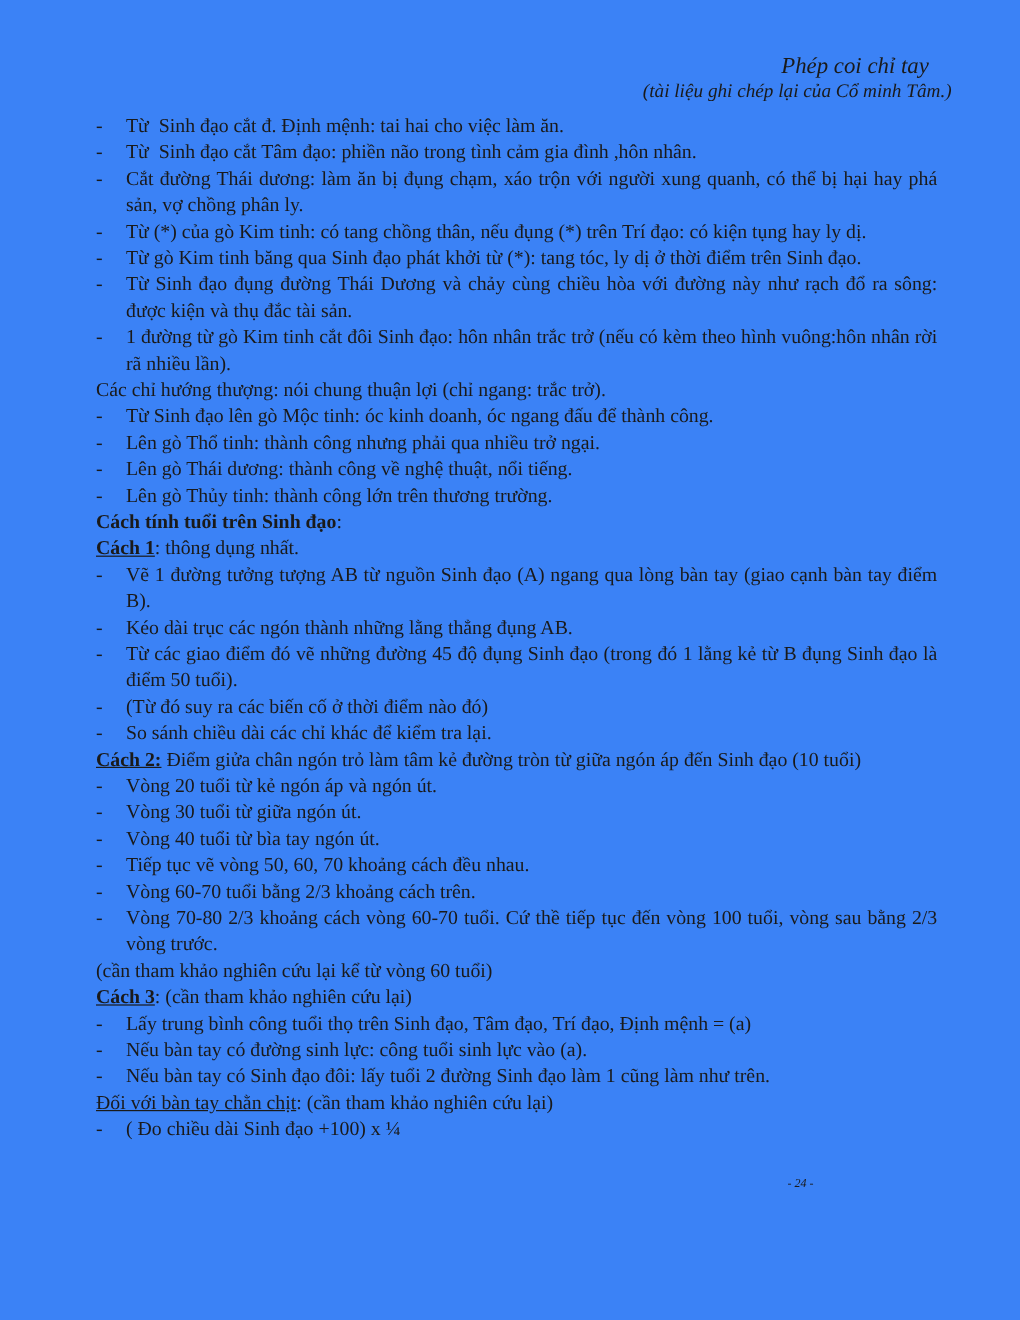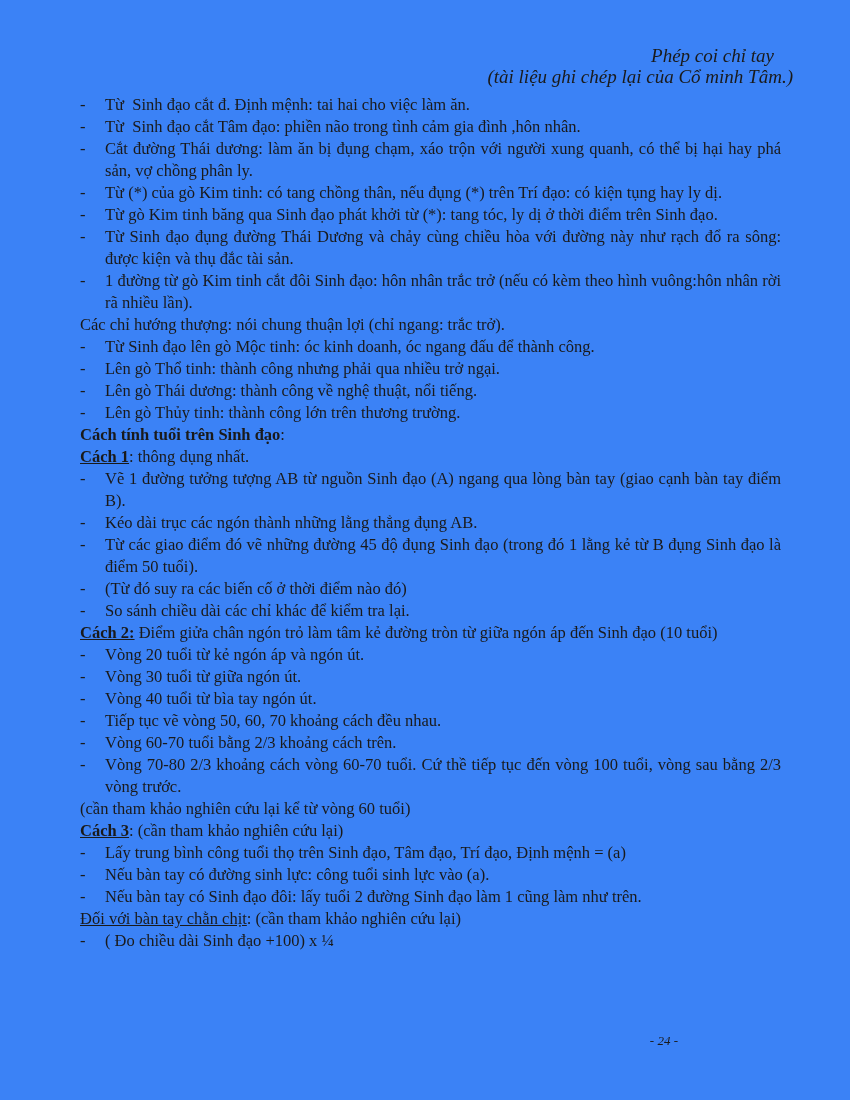--- a/index.html
+++ b/index.html
@@ -15,44 +15,44 @@
   }
   .page { position: absolute; inset: 0; background: #3b82f6; }
 
   .header {
     position: absolute;
     top: 44px; right: 57px;
     text-align: right;
     font-style: italic;
   }
   .header-title { font-size: 19px; line-height: 24px; padding-right: 19px; }
-  .header-subtitle { font-size: 19px; line-height: 17px; }
+  .header-subtitle { font-size: 16px; line-height: 17px; }
 
   .body-text {
     position: absolute;
     top: 94px; left: 80px; width: 701px;
   }
 
   p, .blist { margin: 0; padding: 0; }
 
   .li { display: flex; }
   .dash { flex: 0 0 25px; }
   .btxt { flex: 1; text-align: justify; }
 
   .gap-before { }
 
   .heading-bold { font-weight: bold; }
   .lbl { font-weight: bold; text-decoration: underline; text-align: right; }
   .lbl-u { text-decoration: underline; }
 
   .footer {
     position: absolute;
-    top: 1032px; right: 172px;
+    top: 978px; right: 172px;
     font-style: italic;
-    font-size: 13px;
+    font-size: 10px;
     line-height: 17px;
   }
 </style>
 </head>
 <body>
 
 <div class="page">
 
   <div class="header">
     <div class="header-title">Phép coi chỉ tay</div>

